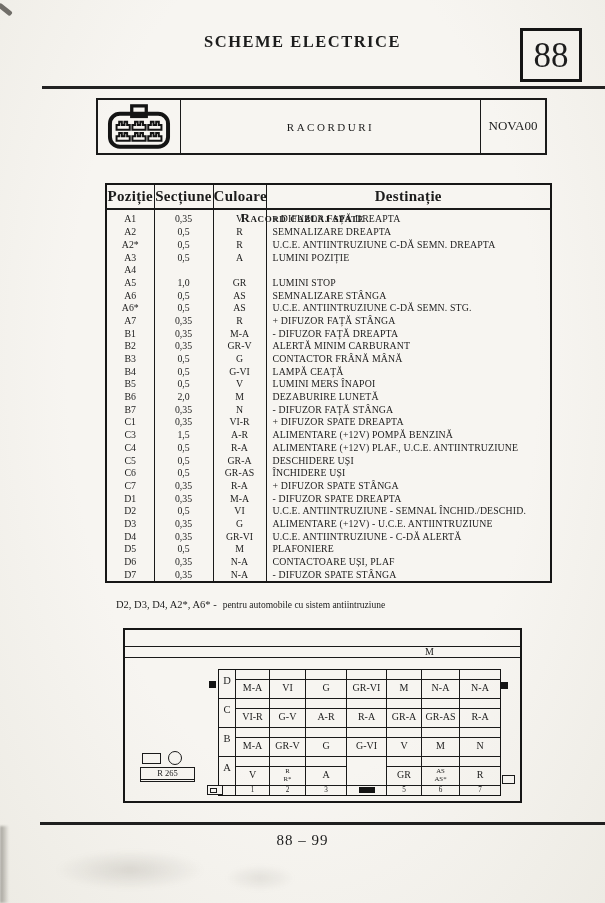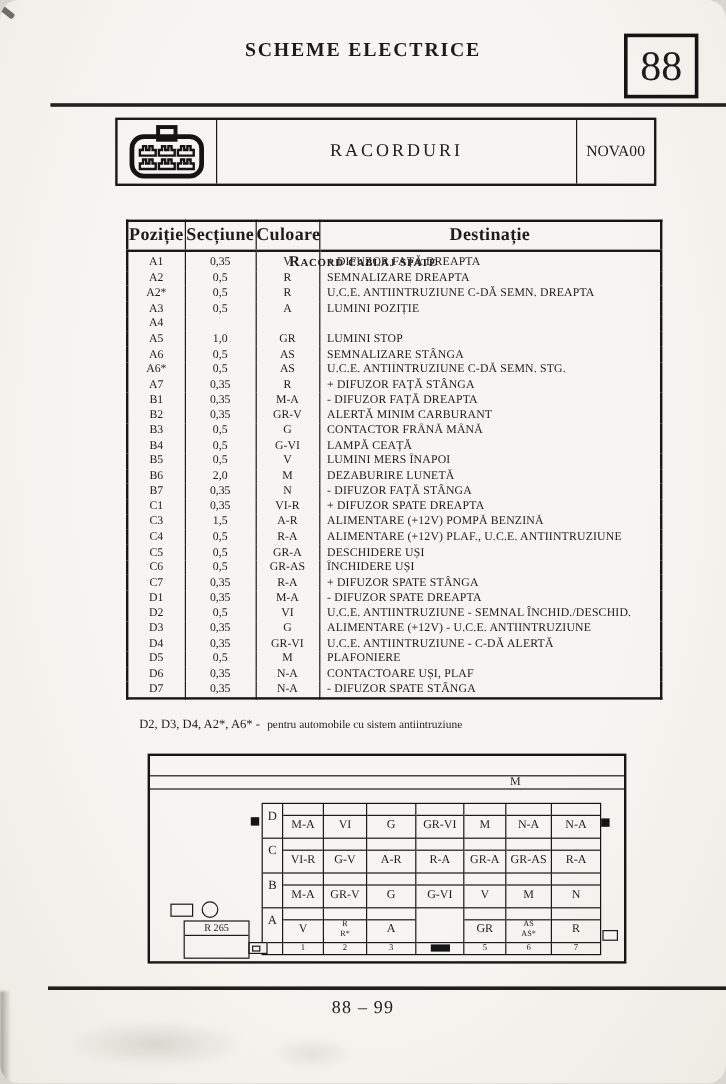--- a/index.html
+++ b/index.html
@@ -1,38 +1,38 @@
 <!DOCTYPE html>
 <html><head>
 <meta charset="utf-8">
 <style>
   html,body { margin:0; padding:0; background:#d8d6d0; }
   .page {
     position:relative; width:605px; height:903px; margin:0 auto;
     background: radial-gradient(ellipse at 50% 40%, #f7f5f1 55%, #edebe4 100%);
     font-family:"Liberation Serif","DejaVu Serif",serif;
-    color:#1c1c1c; overflow:hidden;border-radius:16px;
+    color:#1c1c1c; overflow:hidden;
   }
   
   .corner-mark { position:absolute; left:-3px; top:7px; width:16px; height:5px; background:#45433e; transform:rotate(38deg); border-radius:2px; opacity:.75; }
   .smudge-a { position:absolute; left:55px; top:850px; width:150px; height:40px; background:radial-gradient(ellipse, rgba(120,115,105,.20), transparent 70%); filter:blur(2px); }
   .smudge-b { position:absolute; left:0; top:826px; width:9px; height:77px; background:linear-gradient(to right, rgba(70,67,60,.45), transparent); filter:blur(1px); }
   .smudge-c { position:absolute; left:225px; top:865px; width:70px; height:26px; background:radial-gradient(ellipse, rgba(125,120,110,.14), transparent 70%); filter:blur(2px); }
 
   .doc-title { position:absolute; left:0; right:0; top:32px; text-align:center; font-weight:bold; font-size:16.5px; letter-spacing:1.5px; }
   .page-num-box {
     position:absolute; left:520px; top:28px; width:56px; height:48px;
     border:3px solid #141414; display:flex; align-items:center; justify-content:center;
     font-size:35px; line-height:1;
   }
   .rule-top { position:absolute; left:42px; right:0px; top:86px; height:2.5px; background:#222; }
 
   .banner { position:absolute; left:96px; top:98px; width:451px; height:57px; border:2px solid #1a1a1a; display:flex; box-sizing:border-box; }
   .banner-icon-sec { width:82px; border-right:1.6px solid #1a1a1a; display:flex; align-items:center; justify-content:center; }
-  .banner-title-sec { flex:1; border-right:1.6px solid #1a1a1a; display:flex; align-items:center; justify-content:center; font-size:15px; letter-spacing:2.5px; }
+  .banner-title-sec { flex:1; border-right:1.6px solid #1a1a1a; display:flex; align-items:center; justify-content:center; font-size:11px; letter-spacing:2.5px; }
   .banner-model-sec { width:64px; display:flex; flex-direction:row; align-items:center; justify-content:center; font-size:13px; line-height:1.3; }
 
   .table-caption { position:absolute; left:0; right:0; top:163px; text-align:center; font-variant:small-caps; font-weight:600; font-size:12.5px; letter-spacing:.6px;margin-top:48px; }
 
   table.wiring { position:absolute; left:105px; top:183px; width:447px; border-collapse:collapse; border:2px solid #161616; table-layout:fixed; }
   table.wiring th { border-bottom:2.3px solid #1a1a1a; height:23px; font-size:15px; font-weight:bold; padding:0; letter-spacing:.3px; }
   table.wiring th:not(:last-child), table.wiring td:not(:last-child) { border-right:1.6px solid #1a1a1a; }
   table.wiring td { height:12.7px; font-size:9.8px; line-height:1; padding:0; text-align:center; white-space:nowrap; overflow:hidden; }
   table.wiring td:last-child { text-align:left; padding-left:6px; letter-spacing:.15px; }
   table.wiring tbody tr:first-child td { padding-top:3px; }
@@ -61,21 +61,21 @@
   .num-cell { font-size:7.2px; line-height:9px; text-align:center; }
   .num-cell.blocked::after { content:""; display:block; width:16px; height:6px; background:#141414; margin:1px auto 0; }
 
   .key-sq-left  { position:absolute; left:84px;  top:51px; width:7px; height:7px; background:#141414; }
   .key-sq-right { position:absolute; left:376px; top:52px; width:7px; height:7px; background:#141414; }
   .tab-bl { position:absolute; left:82px;  top:155px; width:16px; height:10px; border:1.6px solid #1a1a1a; background:#f5f3ef; box-sizing:border-box; }
   .tab-bl::after { content:""; position:absolute; left:2px; top:2px; width:5px; height:3px; border:1px solid #1a1a1a; }
   .tab-br { position:absolute; left:377px; top:145px; width:13px; height:9px; border:1.6px solid #1a1a1a; background:#f5f3ef; box-sizing:border-box; }
   .relay-rect { position:absolute; left:17px; top:123px; width:19px; height:11px; border:1.8px solid #1a1a1a; box-sizing:border-box; }
   .relay-circle { position:absolute; left:43px; top:121px; width:14px; height:14px; border:1.8px solid #1a1a1a; border-radius:50%; box-sizing:border-box; }
-  .relay-box { position:absolute; left:28px; top:137px; width:55px; height:32px; border:1.8px solid #1a1a1a; box-sizing:border-box; }
+  .relay-box { position:absolute; left:15px; top:137px; width:55px; height:15px; border:1.8px solid #1a1a1a; box-sizing:border-box; }
   .relay-box .relay-label { display:block; border-bottom:1.2px solid #1a1a1a; text-align:center; font-size:8.5px; line-height:11px; height:11px; }
 
   .rule-bottom { position:absolute; left:40px; right:0; top:822px; height:2.5px; background:#1f1f1f; }
   .page-footer { position:absolute; left:0; right:0; top:832px; text-align:center; font-size:15px; letter-spacing:1px; }
 
   svg.conn-icon path, svg.conn-icon rect { stroke:#141414; fill:none; }
 </style>
 </head>
 <body>
 

